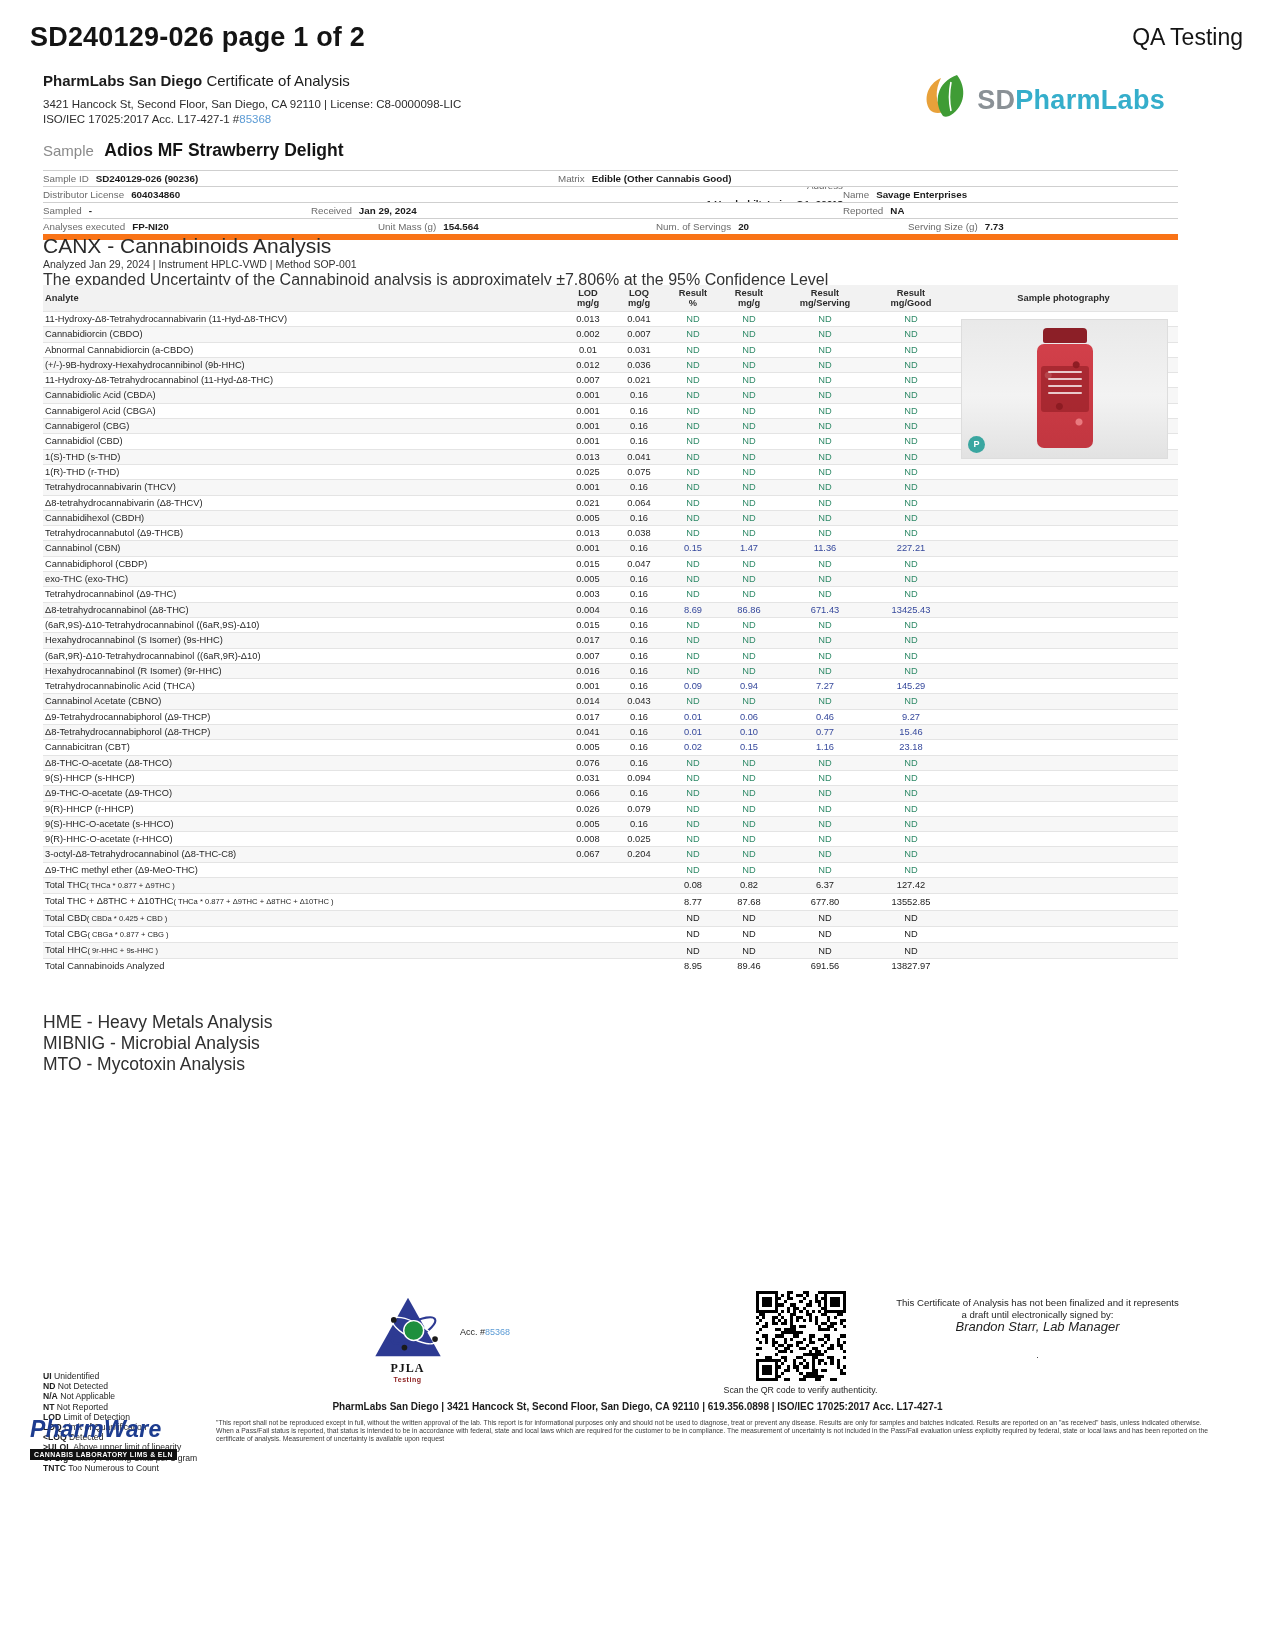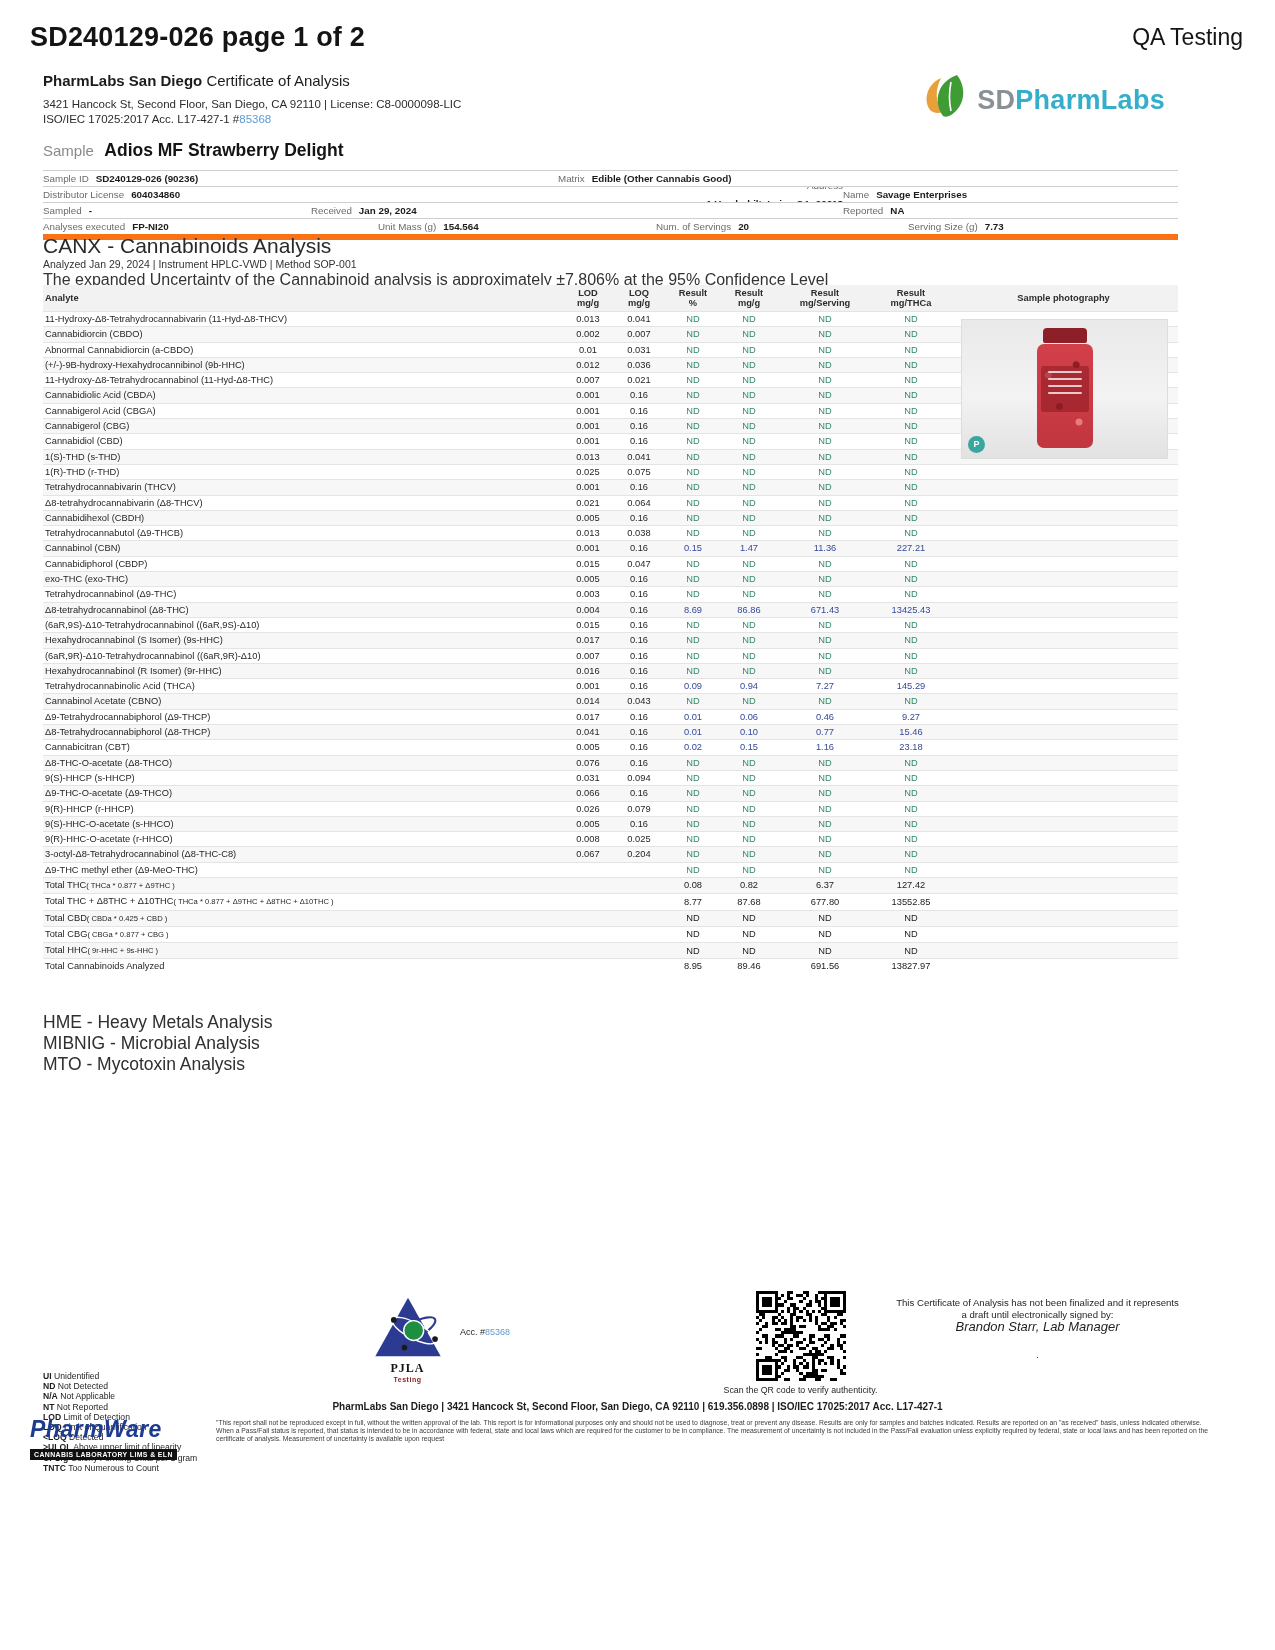--- a/index.html
+++ b/index.html
@@ -232,21 +232,21 @@
             <th>
               <div>Result</div>
               <div>mg/g</div>
             </th>
             <th>
               <div>Result</div>
               <div>mg/Serving</div>
             </th>
             <th>
               <div>Result</div>
-              <div>mg/THCa</div>
+              <div>mg/Good</div>
             </th>
             <th>
               <div>Sample photography</div>
             </th>
           </tr>
         </thead>
       <tbody id="canx-tbody">
           <tr>
             <td class="a-cell"><span>11-Hydroxy-Δ8-Tetrahydrocannabivarin (11-Hyd-Δ8-THCV)</span></td>
             <td class="c">0.013</td>

